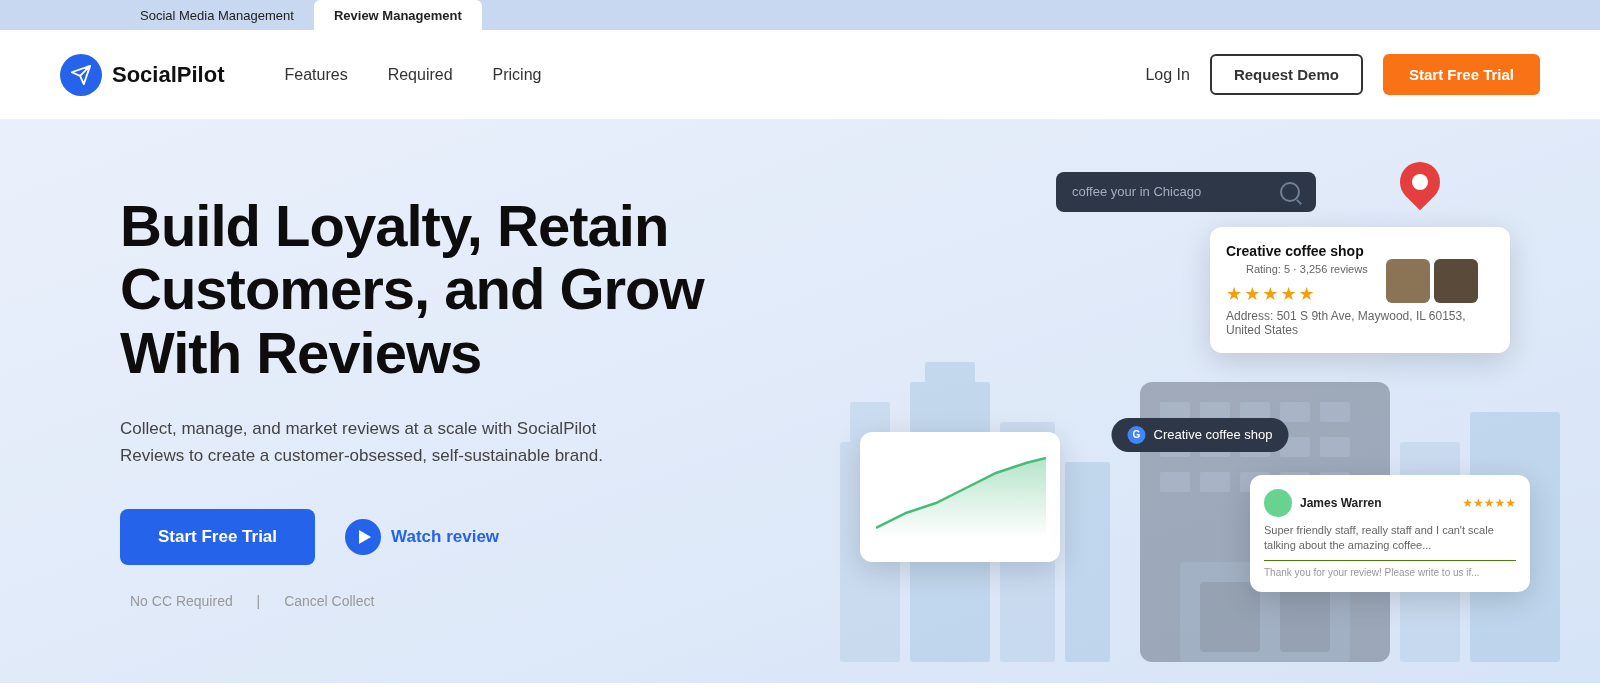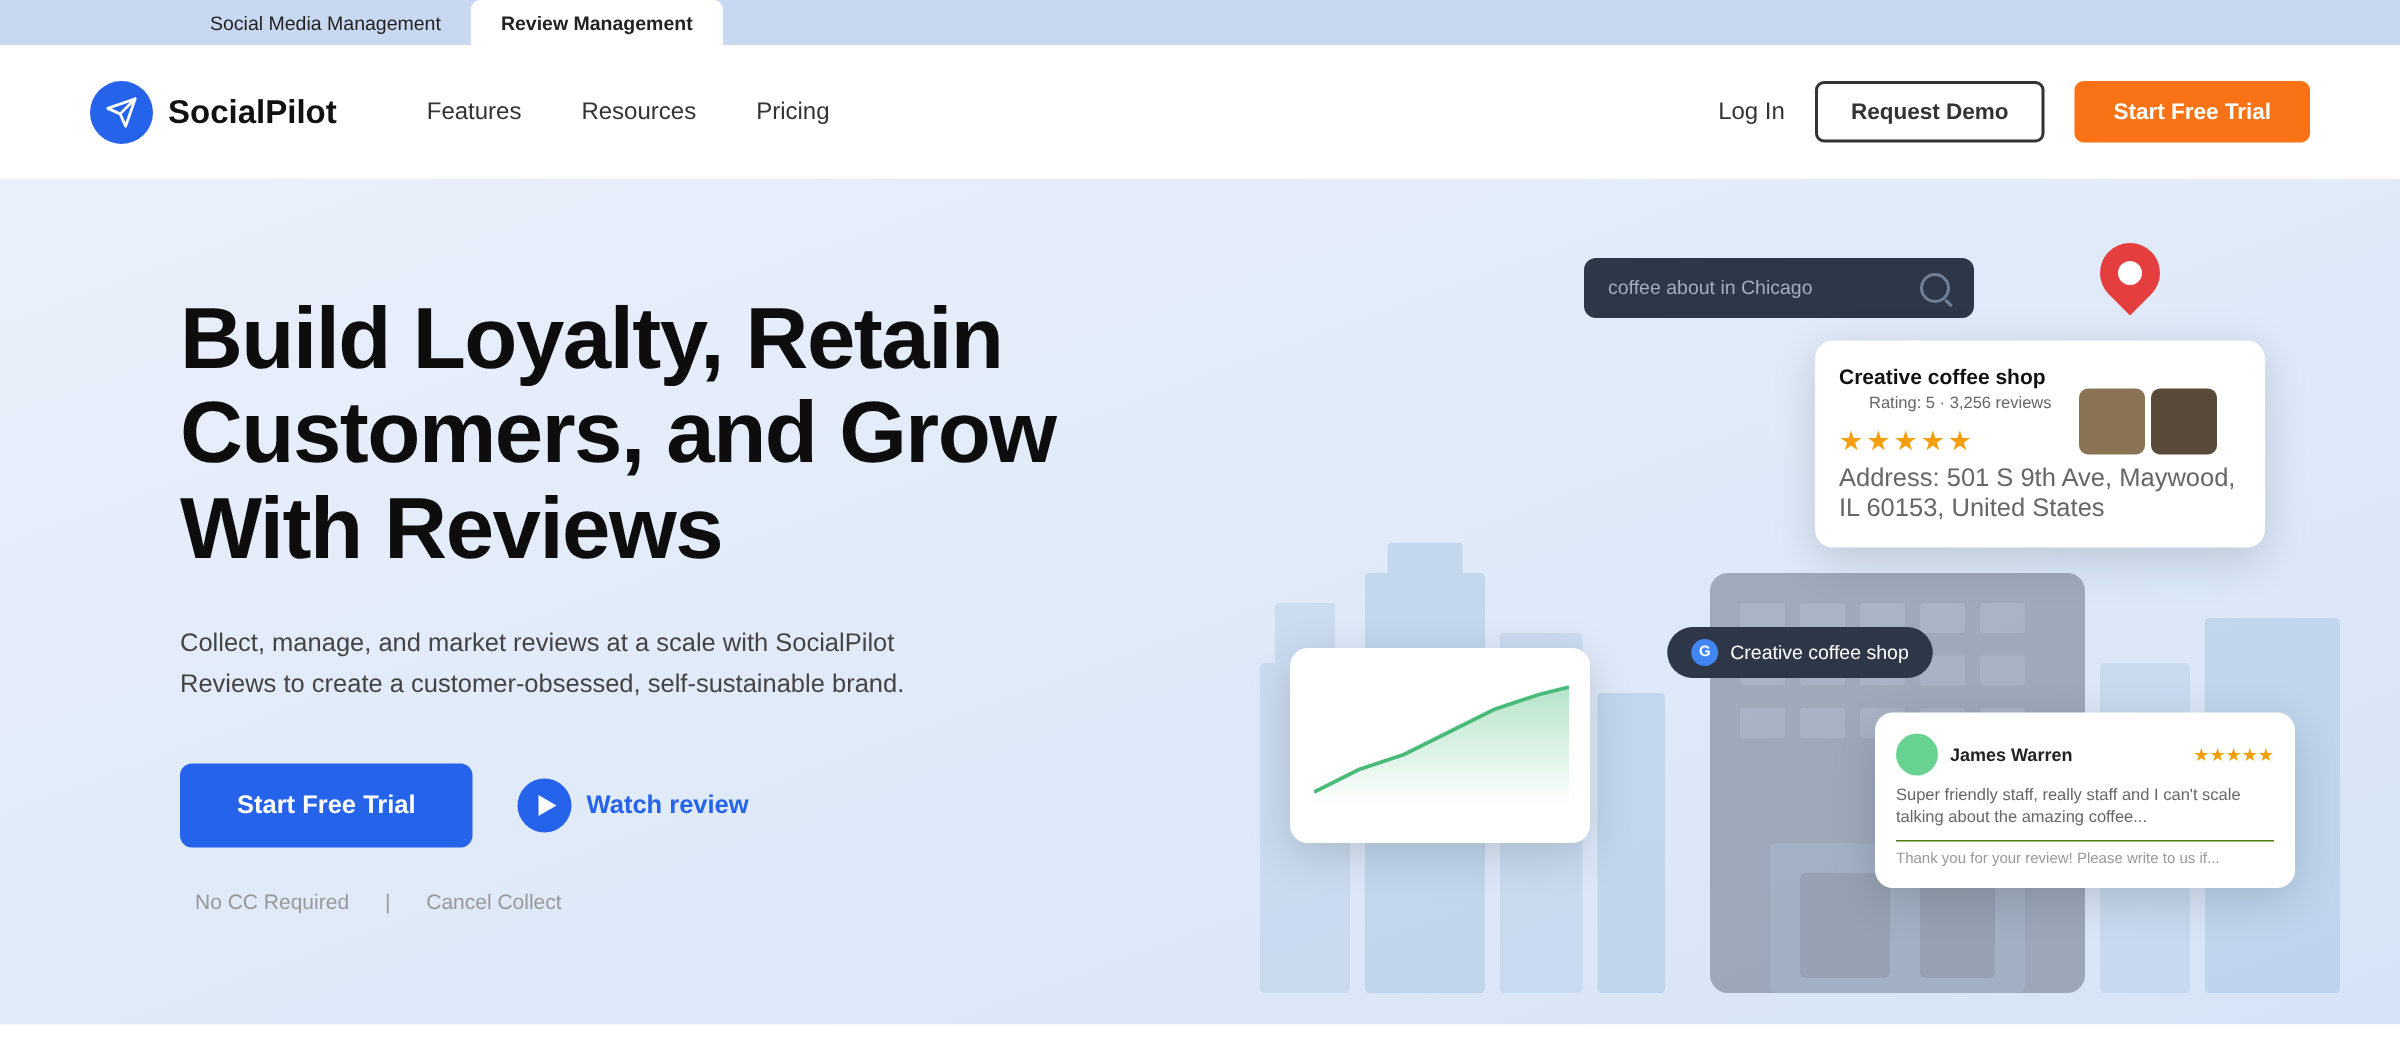--- a/index.html
+++ b/index.html
@@ -296,21 +296,21 @@
     }
     .stars {
       display: flex;
       gap: 2px;
     }
     .star {
       color: #f59e0b;
       font-size: 18px;
     }
     .listing-address {
-      font-size: 17px;
+      font-size: 12px;
       color: #666;
       margin-top: 4px;
     }
     .listing-images {
       position: absolute;
       top: 16px;
       right: 16px;
       display: flex;
       gap: 4px;
     }
@@ -437,21 +437,21 @@
     <div class="logo-icon">
       <svg viewBox="0 0 24 24">
         <path d="M22 2L11 13M22 2L15 22 11 13M22 2L2 9l9 4" stroke="#fff" stroke-width="2" fill="none" stroke-linecap="round" stroke-linejoin="round"></path>
       </svg>
     </div>
     <span class="logo-text">SocialPilot</span>
   </a>
 
   <div class="nav-links">
     <a class="nav-link" href="#">Features</a>
-    <a class="nav-link" href="#">Resources</a>
+    <a class="nav-link" href="#">Required</a>
     <a class="nav-link" href="#">Pricing</a>
   </div>
 
   <div class="nav-actions">
     <button class="btn-login">Log In</button>
     <button class="btn-request-demo">Request Demo</button>
     <button class="btn-start-trial-nav">Start Free Trial</button>
   </div>
 </nav>
 
@@ -508,21 +508,21 @@
 
       <rect x="340" y="240" width="170" height="100" fill="#3d4f65" rx="4"></rect>
       <rect x="360" y="260" width="60" height="70" fill="#1a2535" rx="4"></rect>
       <rect x="440" y="260" width="50" height="70" fill="#1a2535" rx="4"></rect>
 
       <rect x="560" y="120" width="60" height="220" fill="#a8c4e0" rx="3"></rect>
       <rect x="630" y="90" width="90" height="250" fill="#8fb8d8" rx="3"></rect>
     </svg>
 
     <div class="search-card">
-      <span class="search-text-inner">coffee about in Chicago</span>
+      <span class="search-text-inner">coffee your in Chicago</span>
       <div class="search-icon-circle"></div>
     </div>
 
     <div class="location-pin">
       <div class="pin-head"></div>
     </div>
 
     <div class="listing-card">
       <div style="position:relative;">
         <div class="listing-images">

